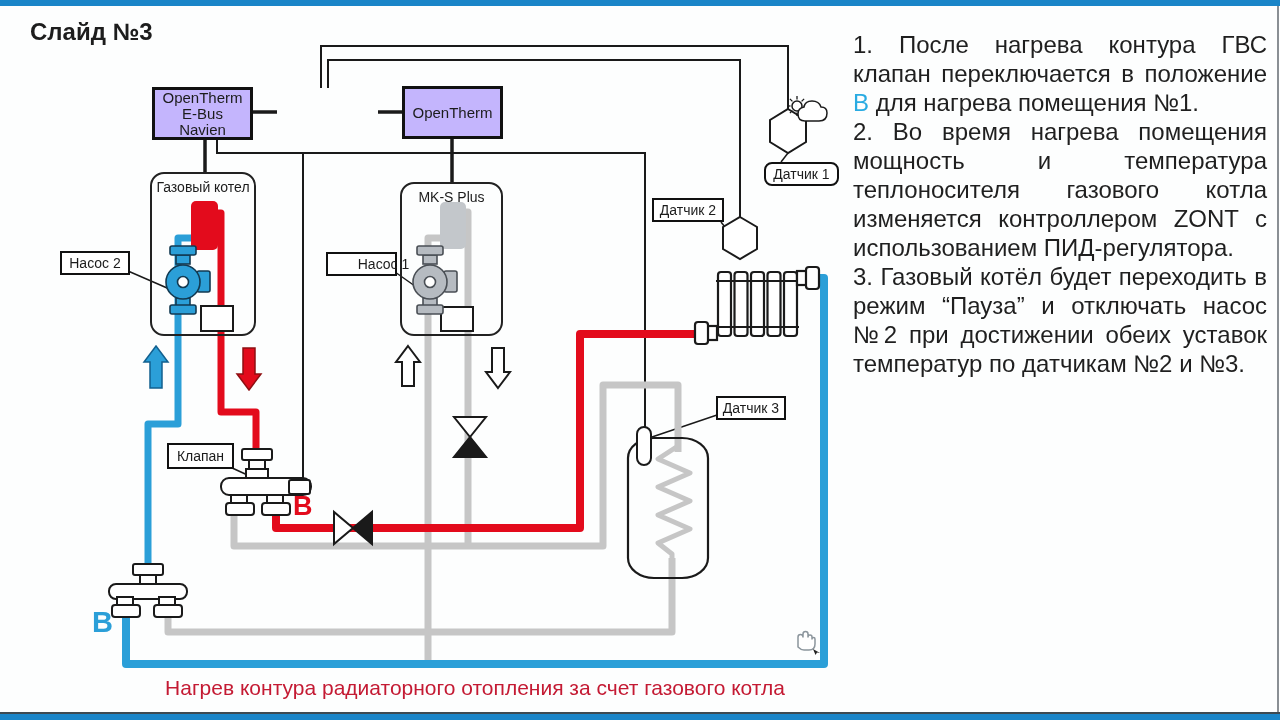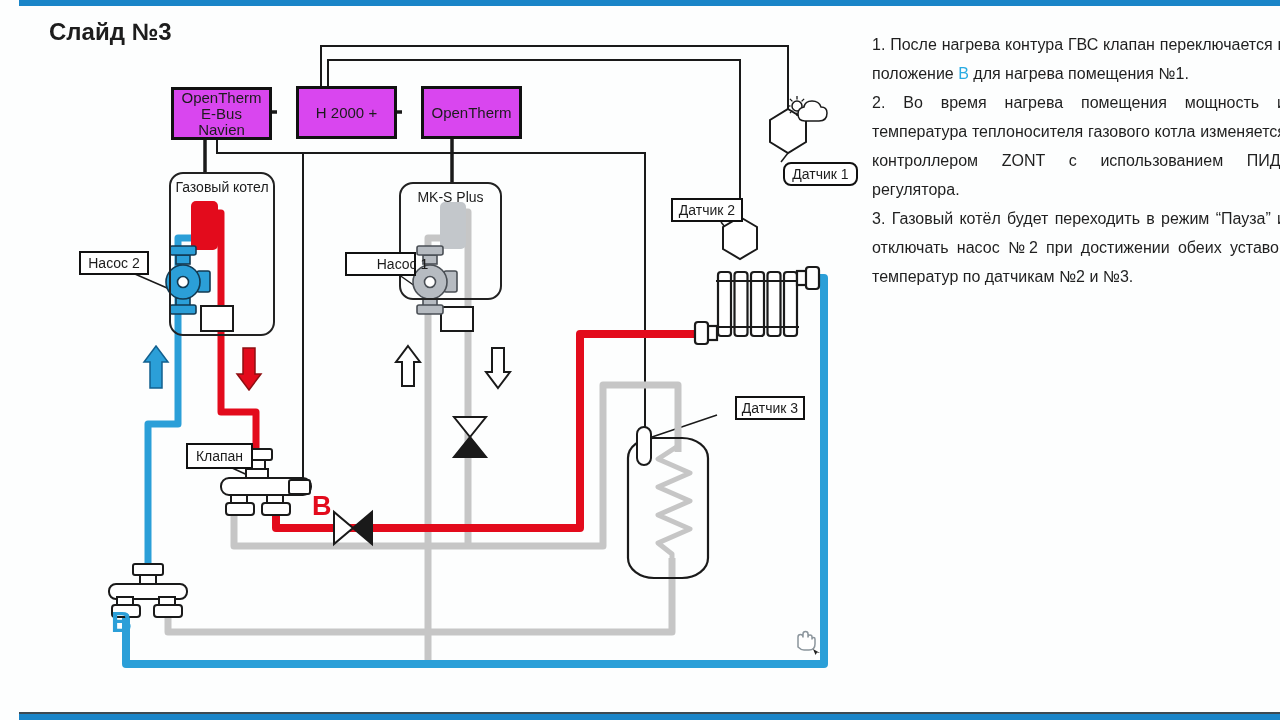--- a/index.html
+++ b/index.html
@@ -1,35 +1,35 @@
 <!DOCTYPE html>
 <html><head>
 <meta charset="utf-8">
 <style>
   html,body{margin:0;padding:0;background:#fff;}
   #stage{position:relative;width:1280px;height:720px;background:#fdfefe;overflow:hidden;
          font-family:"Liberation Sans",sans-serif;color:#1c1c1c;}
   #pipes{position:absolute;left:0;top:0;z-index:1;}
-  .abs{position:absolute;z-index:2;margin-left:19px;}
+  .abs{position:absolute;z-index:2;}
   .bar-top{left:0;top:0;width:1280px;height:6px;background:#1a85c8;z-index:3;}
   .bar-bottom{left:0;top:712px;width:1280px;height:8px;
               background:linear-gradient(#3d4a52 0,#3d4a52 2px,#1a85c8 2px);z-index:3;}
   .edge-line{left:1277px;top:6px;width:2px;height:706px;background:#8a8f94;z-index:3;}
   .slide-title{left:30px;top:18px;font-size:24px;font-weight:bold;color:#1d1d1d;}
-  .ctrl-box{background:#d946ef;border:3px solid #111;display:flex;align-items:center;
+  .ctrl-box{background:#c4b5fd;border:3px solid #111;display:flex;align-items:center;
             justify-content:center;text-align:center;font-size:15px;line-height:16px;
             white-space:pre-line;box-sizing:border-box;}
   .equip-box{border:2.5px solid #222;border-radius:14px;box-sizing:border-box;background:transparent;}
   .equip-title{position:absolute;left:0;right:0;top:5px;text-align:center;font-size:14px;}
   .tag{background:#fff;border:2px solid #111;display:flex;align-items:center;justify-content:center;
        font-size:14px;box-sizing:border-box;white-space:nowrap;}
   .b-letter{font-size:27px;font-weight:bold;line-height:1;}
   .b-red{color:#e30b1c;}
   .b-blue{color:#2b9fd8;}
-  .notes{left:853px;top:30px;width:414px;font-size:16px;line-height:29px;
+  .notes{left:853px;top:30px;width:414px;font-size:24px;line-height:29px;
          text-align:justify;color:#1f1f1f;}
   .notes p{margin:0;}
   .note-b{color:#29abe2;}
   .caption{left:95px;top:676px;width:760px;text-align:center;font-size:21px;
            font-weight:500;color:#c41a33;}
 </style>
 </head>
 <body>
 
 <div id="stage">
@@ -185,31 +185,28 @@
   <div class="abs bar-bottom"></div>
   <div class="abs edge-line"></div>
 
   <div class="abs slide-title">Слайд №3</div>
 
   <div class="abs ctrl-box" style="left:152px;top:87px;width:101px;height:53px;">
     <span>OpenTherm
 E-Bus
 Navien</span>
   </div>
-  <div class="abs ctrl-box" style="left:277px;top:86px;width:101px;height:53px;">
-    <span>H 2000 +</span>
-  </div>
   <div class="abs ctrl-box" style="left:402px;top:86px;width:101px;height:53px;">
     <span>OpenTherm</span>
   </div>
 
   <div class="abs equip-box" style="left:150px;top:172px;width:106px;height:164px;">
     <div class="equip-title">Газовый котел</div>
   </div>
-  <div class="abs equip-box" style="left:380px;top:182px;width:103px;height:118px;">
+  <div class="abs equip-box" style="left:400px;top:182px;width:103px;height:154px;">
     <div class="equip-title">MK-S Plus</div>
   </div>
 
   <div class="abs tag" style="left:60px;top:251px;width:70px;height:24px;">
     <span>Насос 2</span>
   </div>
   <div class="abs tag" style="left:326px;top:252px;width:71px;height:24px;padding-left:44px;">
     <span>Насос 1</span>
   </div>
   <div class="abs tag" style="left:167px;top:443px;width:67px;height:26px;">
@@ -227,14 +224,15 @@
 
   <div class="abs b-letter b-red" style="left:293px;top:493px;">В</div>
   <div class="abs b-letter b-blue" style="left:92px;top:608px;font-size:29px;">В</div>
 
   <div class="abs notes">
     <p><span>1. После нагрева контура ГВС клапан переключается в положение </span><span class="note-b">В</span><span> для нагрева помещения №1.</span></p>
     <p>2. Во время нагрева помещения мощность и температура теплоносителя газового котла изменяется контроллером ZONT с использованием ПИД-регулятора.</p>
     <p>3. Газовый котёл будет переходить в режим “Пауза” и отключать насос №2 при достижении обеих уставок температур по датчикам №2 и №3.</p>
   </div>
 
+  <div class="abs caption">Нагрев контура радиаторного отопления за счет газового котла</div>
 
 </div>
 
 </body></html>

